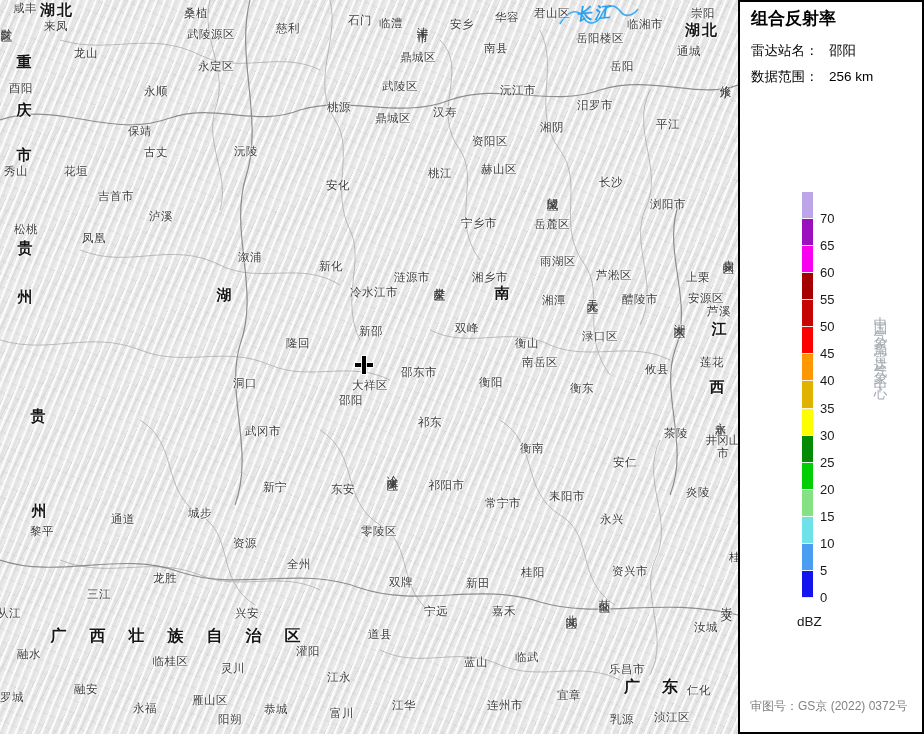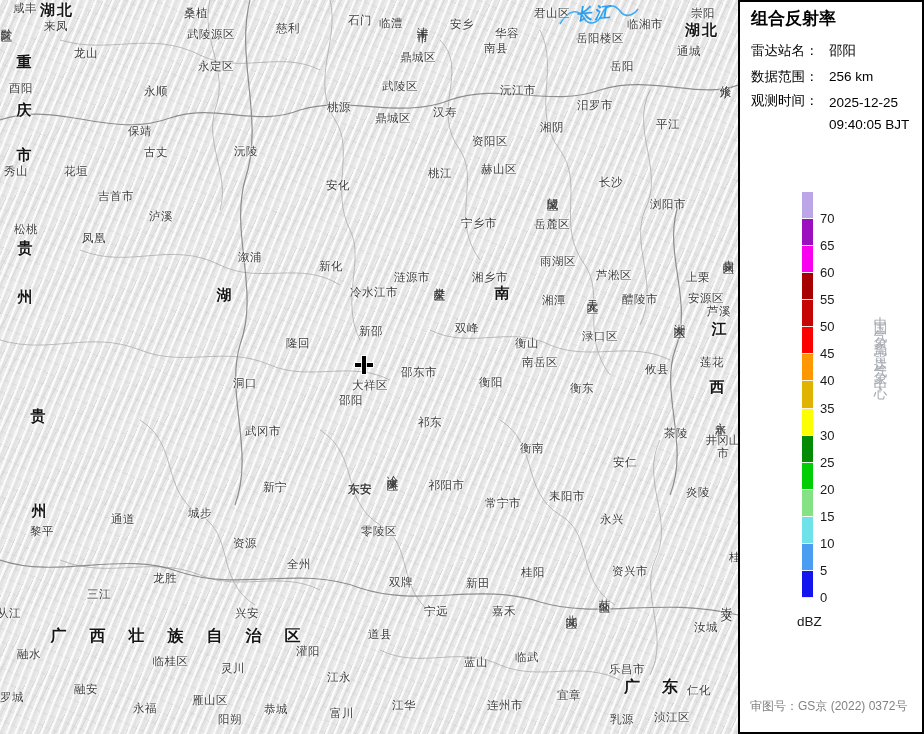--- a/index.html
+++ b/index.html
@@ -103,21 +103,21 @@
         <span class="lbl" style="left: 391px; top: 23px;">临澧</span>
         <span class="lbl" style="left: 462px; top: 24px;">安乡</span>
         <span class="lbl" style="left: 418px; top: 57px;">鼎城区</span>
         <span class="lbl" style="left: 400px; top: 86px;">武陵区</span>
         <span class="lbl" style="left: 393px; top: 118px;">鼎城区</span>
         <span class="lbl" style="left: 445px; top: 112px;">汉寿</span>
         <span class="lbl" style="left: 339px; top: 107px;">桃源</span>
         <span class="lbl" style="left: 440px; top: 173px;">桃江</span>
         <span class="lbl" style="left: 338px; top: 185px;">安化</span>
         <span class="lbl" style="left: 479px; top: 223px;">宁乡市</span>
-        <span class="lbl" style="left: 507px; top: 17px; margin-top: 16px;">华容</span>
+        <span class="lbl" style="left: 507px; top: 17px;">华容</span>
         <span class="lbl" style="left: 552px; top: 13px;">君山区</span>
         <span class="lbl" style="left: 645px; top: 24px;">临湘市</span>
         <span class="lbl" style="left: 703px; top: 13px;">崇阳</span>
         <span class="lbl" style="left: 600px; top: 38px;">岳阳楼区</span>
         <span class="lbl" style="left: 689px; top: 51px;">通城</span>
         <span class="lbl" style="left: 496px; top: 48px;">南县</span>
         <span class="lbl" style="left: 622px; top: 66px;">岳阳</span>
         <span class="lbl" style="left: 518px; top: 90px;">沅江市</span>
         <span class="lbl" style="left: 595px; top: 105px;">汨罗市</span>
         <span class="lbl" style="left: 552px; top: 127px;">湘阴</span>
@@ -136,21 +136,21 @@
         <span class="lbl" style="left: 371px; top: 331px;">新邵</span>
         <span class="lbl" style="left: 298px; top: 343px;">隆回</span>
         <span class="lbl" style="left: 419px; top: 372px;">邵东市</span>
         <span class="lbl" style="left: 245px; top: 383px;">洞口</span>
         <span class="lbl" style="left: 370px; top: 385px;">大祥区</span>
         <span class="lbl" style="left: 491px; top: 382px;">衡阳</span>
         <span class="lbl" style="left: 351px; top: 400px;">邵阳</span>
         <span class="lbl" style="left: 430px; top: 422px;">祁东</span>
         <span class="lbl" style="left: 263px; top: 431px;">武冈市</span>
         <span class="lbl" style="left: 275px; top: 487px;">新宁</span>
-        <span class="lbl" style="left: 360px; top: 489px; font-weight: bold;">东安</span>
+        <span class="lbl" style="left: 343px; top: 489px;">东安</span>
         <span class="lbl" style="left: 436px; top: 485px; padding-left: 21px;">祁阳市</span>
         <span class="lbl" style="left: 558px; top: 261px;">雨湖区</span>
         <span class="lbl" style="left: 614px; top: 275px;">芦淞区</span>
         <span class="lbl" style="left: 698px; top: 277px; text-align: center;">上栗</span>
         <span class="lbl" style="left: 554px; top: 300px;">湘潭</span>
         <span class="lbl" style="left: 640px; top: 299px;">醴陵市</span>
         <span class="lbl" style="left: 706px; top: 298px;">安源区</span>
         <span class="lbl" style="left: 719px; top: 311px;">芦溪</span>
         <span class="lbl" style="left: 600px; top: 336px;">渌口区</span>
         <span class="lbl" style="left: 527px; top: 343px;">衡山</span>
@@ -239,24 +239,20 @@
 
   <div id="panel">
     <div id="panelTitle">组合反射率</div>
 
     <div class="prow" style="top:40px">
       <span class="plabel">雷达站名：</span><span class="pvalue">邵阳</span>
     </div>
     <div class="prow" style="top:66px">
       <span class="plabel">数据范围：</span><span class="pvalue">256 km</span>
     </div>
-    <div class="prow" id="row3" style="top:90px">
-      <span class="plabel">观测时间：</span><span class="pvalue"><span>2025-12-25</span><br>
-        <span>09:40:05 BJT</span></span>
-    </div>
 
     <div id="legendBar">
         <div class="seg" style="height: 27.0667px; background: rgb(188, 166, 232);"></div>
         <div class="seg" style="height: 27.0667px; background: rgb(155, 15, 190);"></div>
         <div class="seg" style="height: 27.0667px; background: rgb(250, 0, 240);"></div>
         <div class="seg" style="height: 27.0667px; background: rgb(166, 0, 0);"></div>
         <div class="seg" style="height: 27.0667px; background: rgb(198, 4, 4);"></div>
         <div class="seg" style="height: 27.0667px; background: rgb(251, 2, 0);"></div>
         <div class="seg" style="height: 27.0667px; background: rgb(255, 152, 0);"></div>
         <div class="seg" style="height: 27.0667px; background: rgb(223, 179, 0);"></div>

